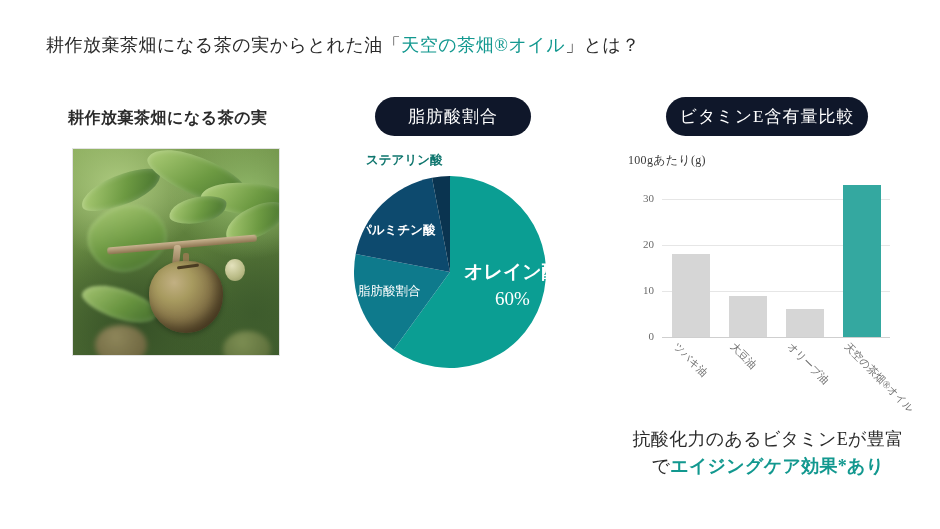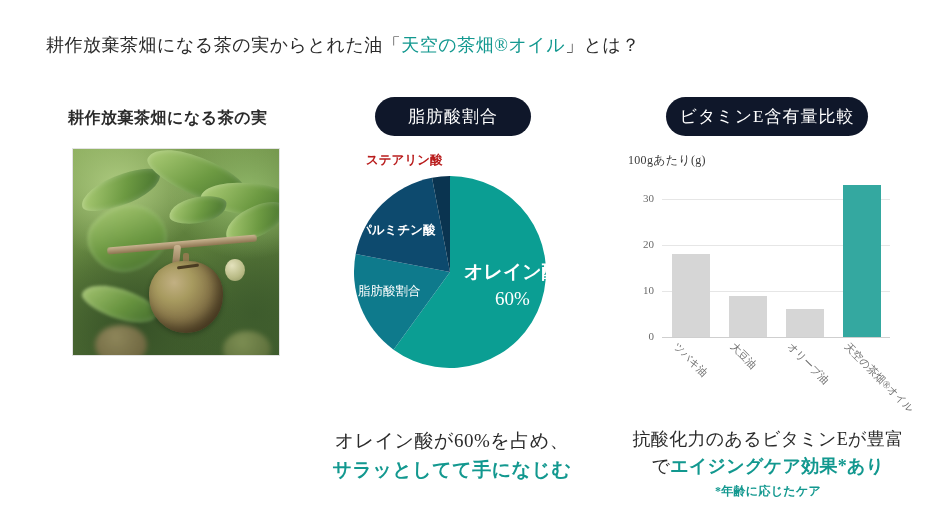--- a/index.html
+++ b/index.html
@@ -159,21 +159,21 @@
   #pie-svg { display: block; }
   .pie-lbl {
     position: absolute;
     font-size: 12.5px;
     white-space: nowrap;
   }
   #pie-lbl-stearic {
     left: 366px; top: 152px;
     font-size: 12.5px;
     font-weight: bold;
-    color: #b91c1c;
+    color: #0f766e;
   }
   #pie-lbl-palmitic {
     left: 359px; top: 222px;
     color: #ffffff;
     font-weight: bold;
   }
   #pie-lbl-linoleic {
     left: 358px; top: 283px;
     color: #ffffff;
   }
@@ -341,23 +341,18 @@
         <div class="bar teal" style="left: 214.5px; height: 151.8px; background: rgb(52, 168, 160);"></div>
       </div>
   </div>
   <div id="xlabels-layer">
       <div class="xlabel" style="left: 679.5px; top: 340px;">ツバキ油</div>
       <div class="xlabel" style="left: 736.5px; top: 340px;">大豆油</div>
       <div class="xlabel" style="left: 793.5px; top: 340px;">オリーブ油</div>
       <div class="xlabel" style="left: 850.5px; top: 340px;">天空の茶畑®オイル</div>
     </div>
 
-  <div id="caption-left">
-    <span>オレイン酸が60%を占め、</span><br>
-    <span class="accent">サラッとしてて手になじむ</span>
-  </div>
   <div id="caption-right">
     <span>抗酸化力のあるビタミンEが豊富</span><br>
     <span>で</span><span class="accent">エイジングケア効果*あり</span>
-    <span class="note">*年齢に応じたケア</span>
   </div>
 
 </div>
 
 </body></html>

